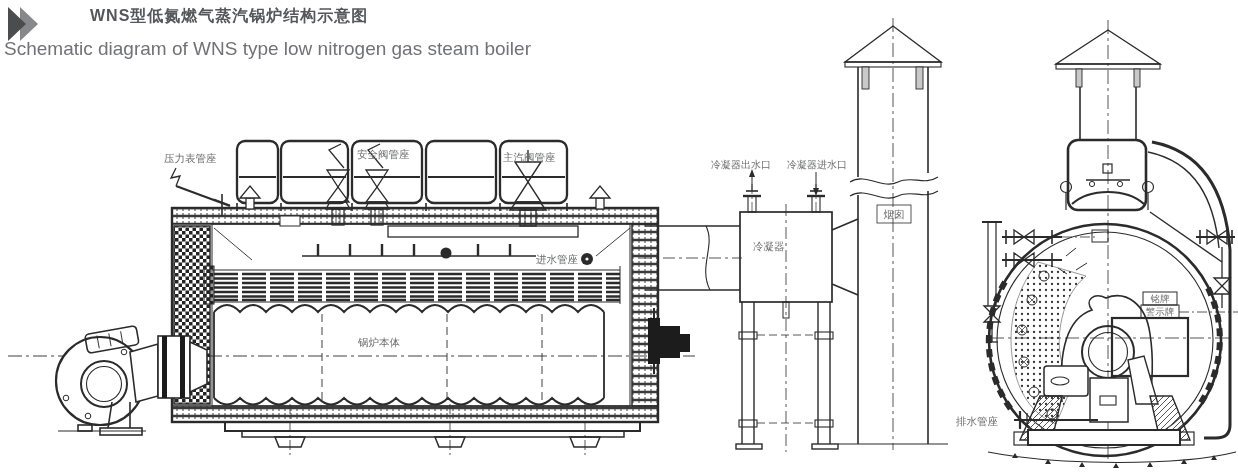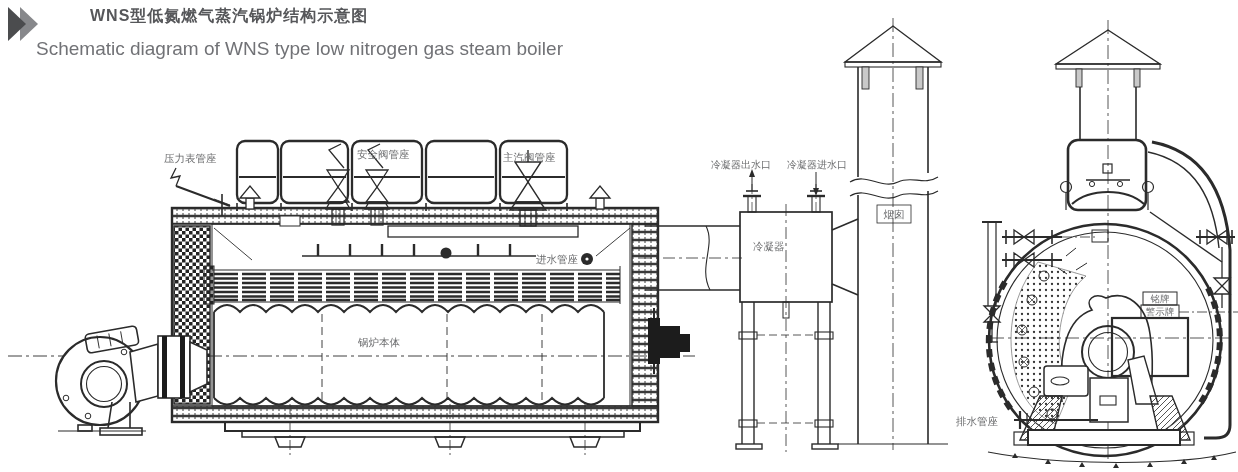--- a/index.html
+++ b/index.html
@@ -1,21 +1,21 @@
 <!DOCTYPE html>
 <html><head>
 <meta charset="utf-8">
 <style>
   html,body{margin:0;padding:0;background:#fff;}
   #stage{position:relative;width:1238px;height:472px;background:#fff;overflow:hidden;
          font-family:"Liberation Sans",sans-serif;}
   #hdr{position:absolute;left:0;top:0;width:700px;}
   #hdr .title{position:absolute;left:50px;top:6px;font-size:16px;font-weight:bold;
               letter-spacing:1px;color:#56575a;white-space:nowrap;margin-left:40px;}
-  #hdr .subtitle{position:absolute;left:4px;top:38px;font-size:19px;color:#717276;white-space:nowrap;margin-left:32px;}
+  #hdr .subtitle{position:absolute;left:4px;top:38px;font-size:19px;color:#717276;white-space:nowrap;}
   svg{position:absolute;left:0;top:0;}
   .lbl{font:10.5px "Liberation Sans",sans-serif;fill:#6b6c6e;}
   .lbl-s{font:10px "Liberation Sans",sans-serif;fill:#6b6c6e;}
   .lbl-xs{font:9.5px "Liberation Sans",sans-serif;fill:#6b6c6e;}
 </style>
 </head>
 <body>
 
 <div id="stage">
 

